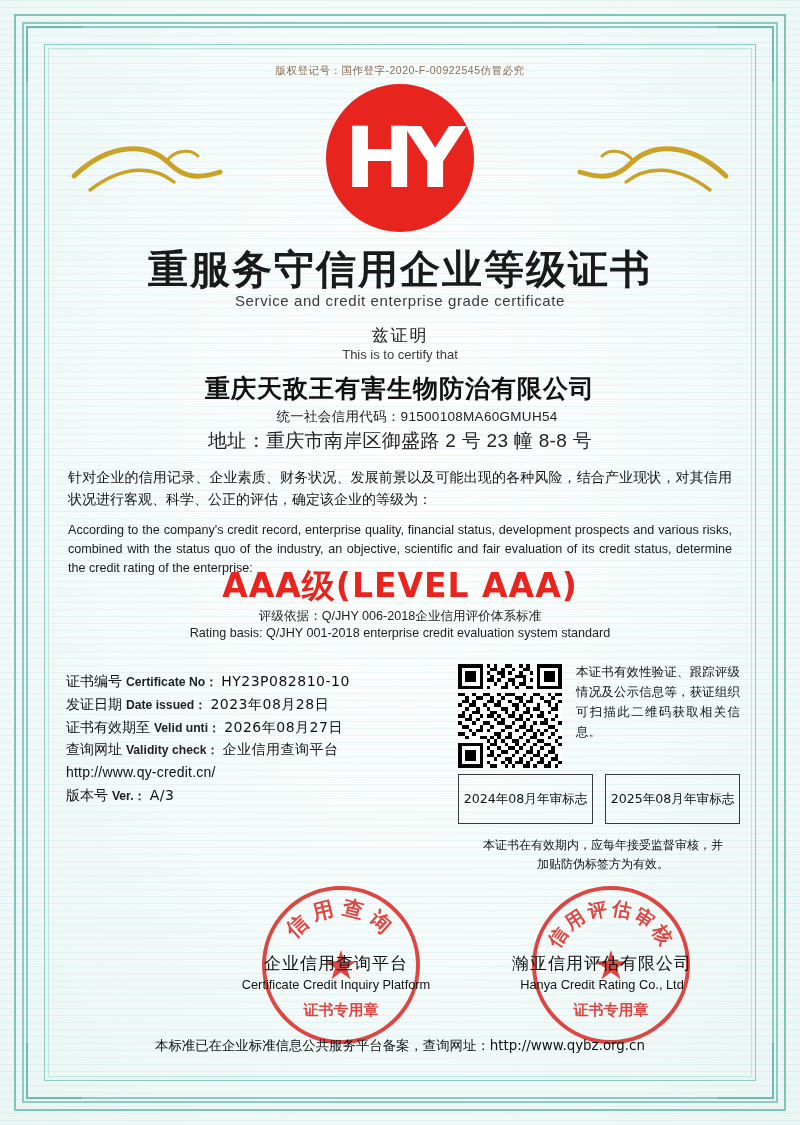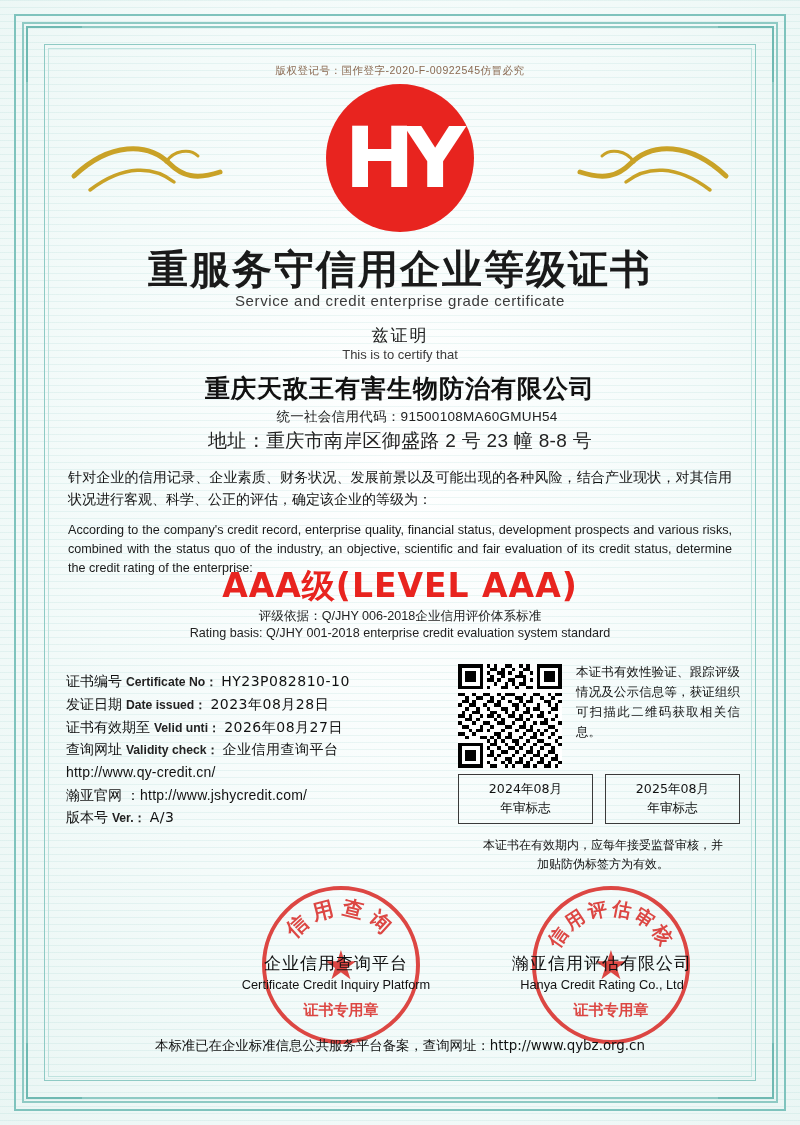--- a/index.html
+++ b/index.html
@@ -145,21 +145,21 @@
     font-size:12.4px;color:#111;line-height:1.62;text-align:justify;
     font-family:"DejaVu Sans", sans-serif;
   }
 
   .stamp-boxes{
     position:absolute;left:398px;top:718px;width:282px;height:50px;
     display:flex;gap:12px;
   }
   .stamp-box{
     flex:1;border:1px solid #3a3a3a;
-    display:flex;flex-direction:column;align-items:center;justify-content:center;
+    display:flex;flex-direction:row;align-items:center;justify-content:center;
     font-size:12.6px;color:#111;line-height:1.5;
     font-family:"DejaVu Sans", sans-serif;
   }
   .annual-note{
     position:absolute;left:418px;top:780px;width:250px;
     font-size:12px;color:#111;line-height:1.6;text-align:center;
     font-family:"DejaVu Sans", sans-serif;
   }
 
   
@@ -265,24 +265,20 @@
         <span class="dlabel-cn">证书有效期至</span>
         <span class="dlabel-en">Velid unti：</span>
         <span class="dval">2026年08月27日</span>
       </div>
       <div class="drow">
         <span class="dlabel-cn">查询网址</span>
         <span class="dlabel-en">Validity check：</span>
         <span class="dval">企业信用查询平台</span>
       </div>
       <div class="drow url">http://www.qy-credit.cn/</div>
-      <div class="drow">
-        <span class="dlabel-cn">瀚亚官网</span>
-        <span class="url">：http://www.jshycredit.com/</span>
-      </div>
       <div class="drow">
         <span class="dlabel-cn">版本号</span>
         <span class="dlabel-en">Ver.：</span>
         <span class="dval">A/3</span>
       </div>
     </div>
 
     <div class="qr">
       <svg width="104" height="104" viewBox="0 0 29 29" shape-rendering="crispEdges">
         <rect width="29" height="29" fill="#fff"></rect>

